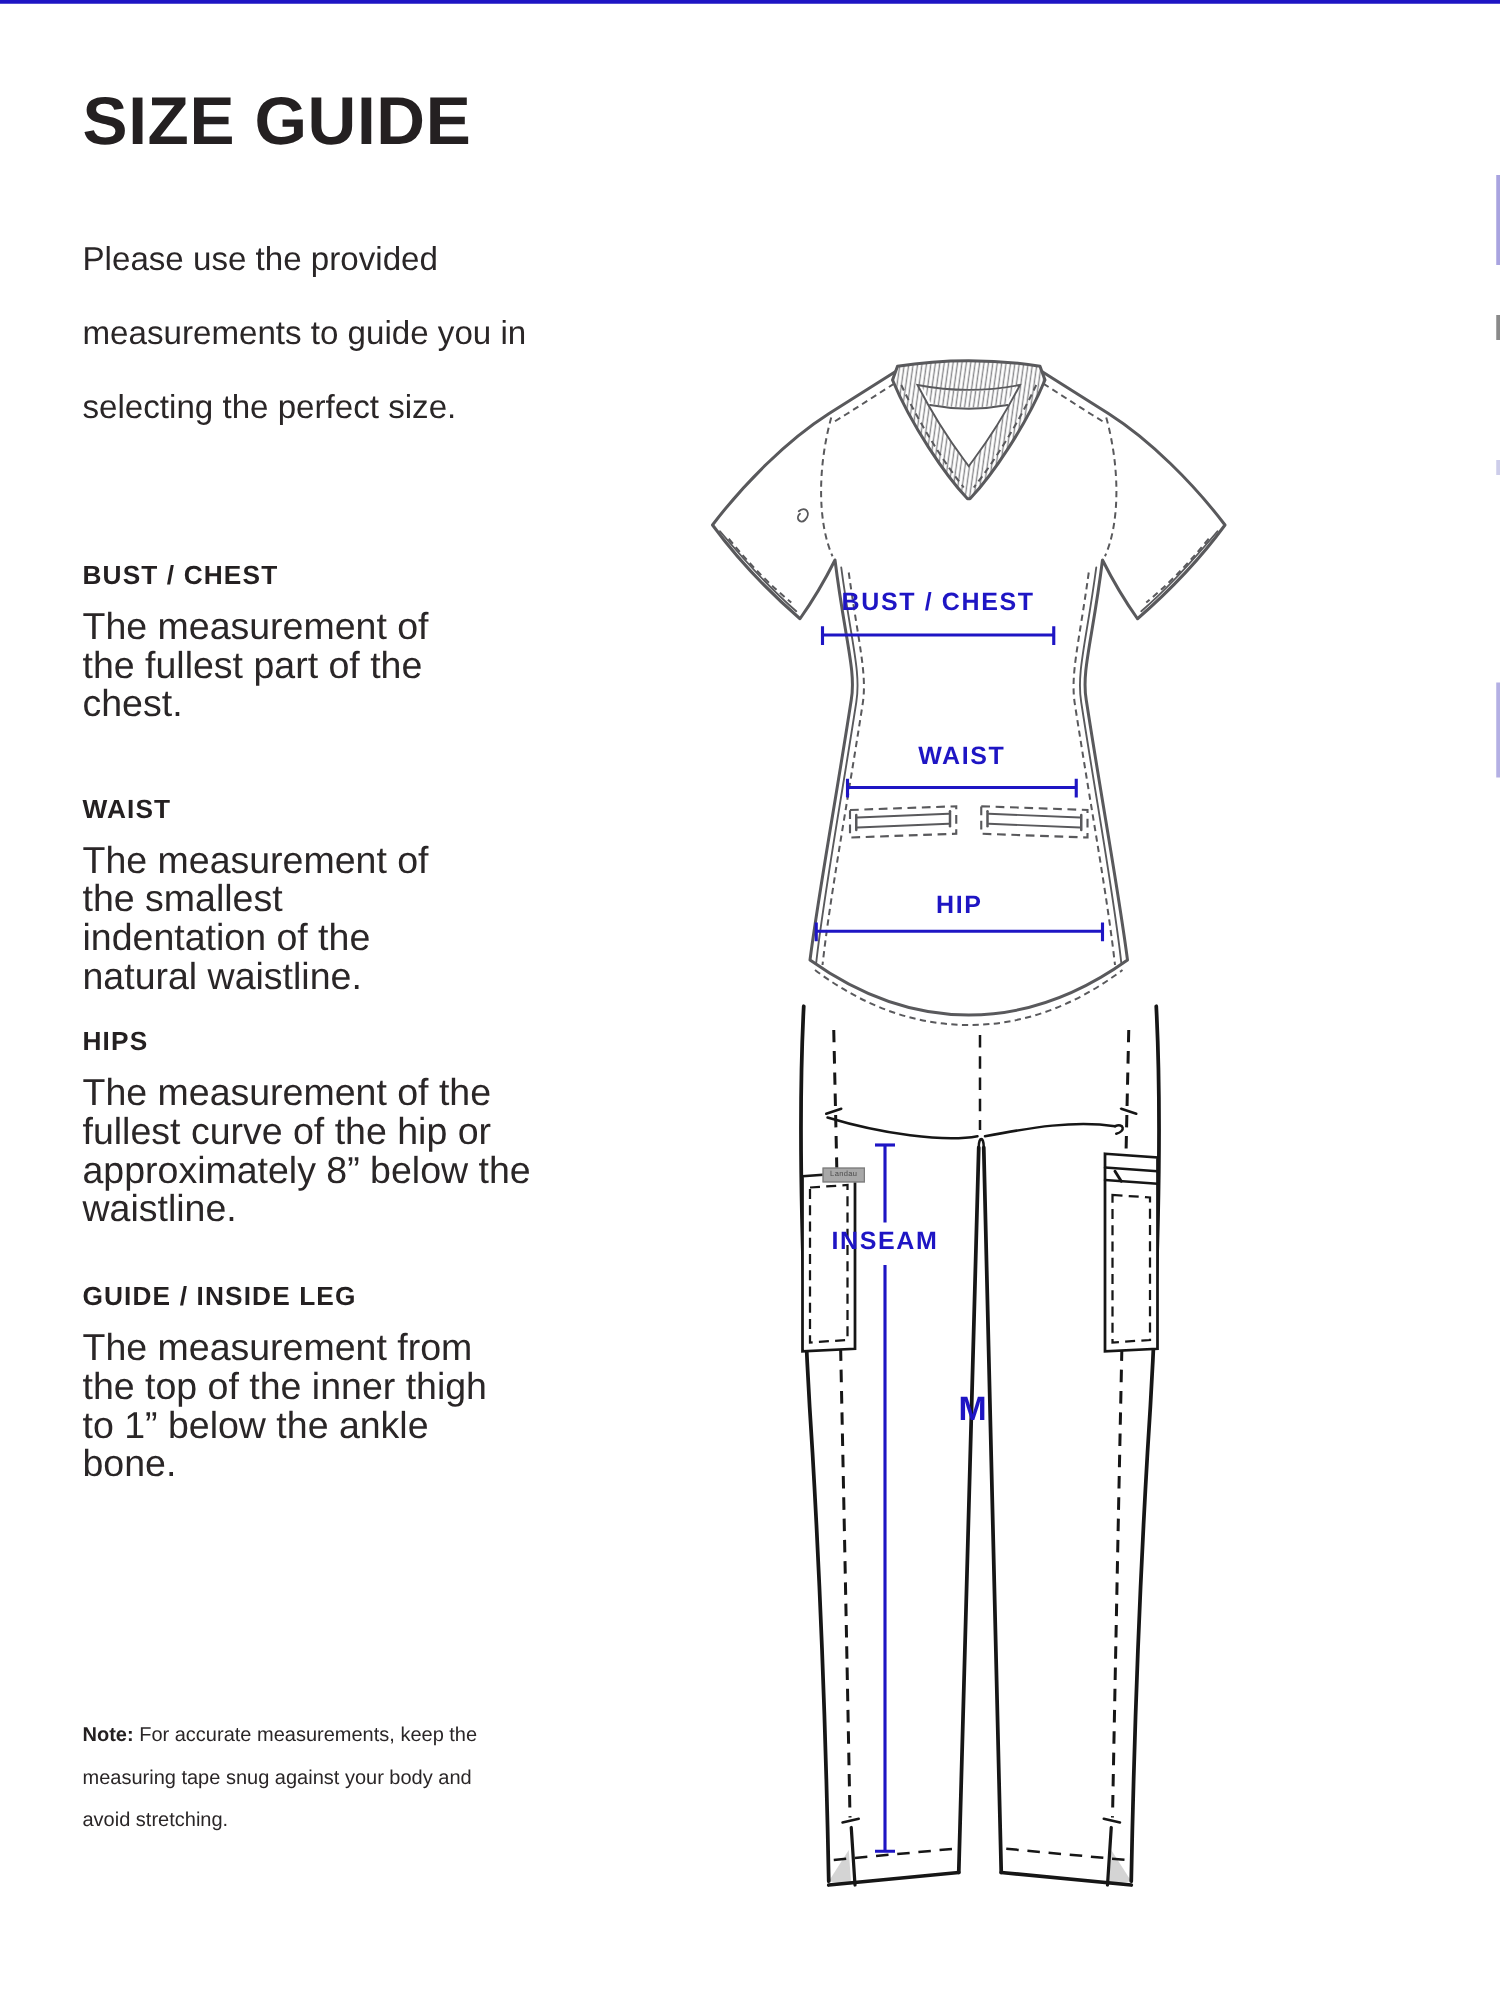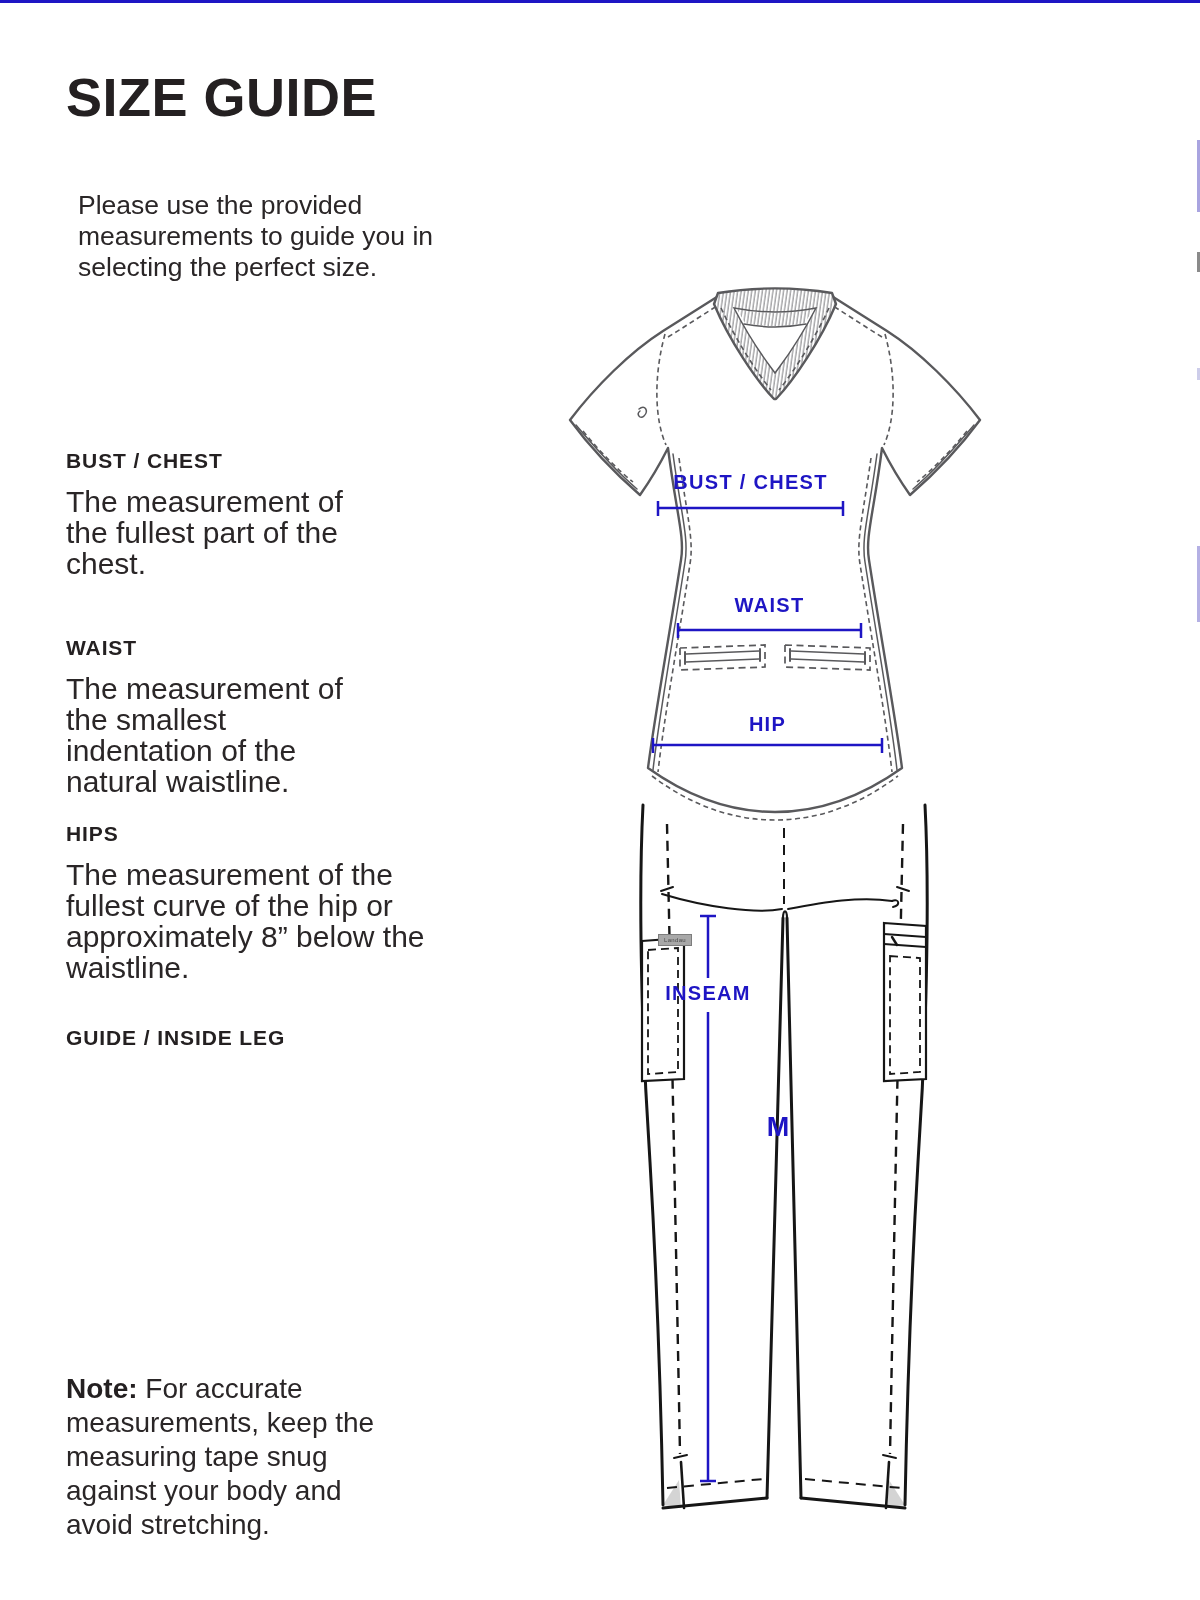--- a/index.html
+++ b/index.html
@@ -11,29 +11,29 @@
   }
   *{box-sizing:border-box;}
   html,body{margin:0;padding:0;}
   body{
     width:1200px;height:1600px;position:relative;background:#ffffff;
     font-family:"Liberation Sans", sans-serif;color:var(--ink);overflow:hidden;
   }
   .top-rule{position:absolute;left:0;top:0;width:1200px;height:3px;background:var(--blue);}
   .edge-artifact{position:absolute;width:3px;right:0;}
   .page-title{position:absolute;left:66px;top:66px;margin:0;font-size:54px;font-weight:700;letter-spacing:0.5px;color:var(--ink);}
-  .intro{position:absolute;left:66px;top:178px;width:462px;margin:12px;font-size:26.5px;line-height:31px;color:var(--body-ink);}
+  .intro{position:absolute;left:66px;top:178px;width:462px;margin:0;font-size:26.5px;line-height:59px;color:var(--body-ink);}
   .section{position:absolute;left:66px;}
   .section h2{margin:0 0 13px 0;font-size:21px;font-weight:700;letter-spacing:0.9px;color:var(--ink);}
   .section p{margin:0;font-size:30px;line-height:31px;color:var(--body-ink);}
   .sec-bust{top:449px;width:300px;}
   .sec-waist{top:636px;width:302px;}
   .sec-hips{top:822px;width:372px;}
   .sec-inseam{top:1026px;width:348px;}
-  .note{position:absolute;left:66px;top:1372px;width:346px;margin:0;font-size:28px;line-height:34px;color:var(--body-ink);}
+  .note{position:absolute;left:66px;top:1372px;width:346px;margin:0;font-size:16px;line-height:34px;color:var(--body-ink);}
   .note b{color:var(--ink);}
   .figure{position:absolute;left:540px;top:282px;width:460px;height:1260px;}
   .figure svg{position:absolute;left:0;top:0;}
   .m-label{position:absolute;color:var(--blue);font-weight:700;font-size:20px;letter-spacing:1.3px;text-align:center;white-space:nowrap;}
   .lbl-bust{left:108px;top:189px;width:205px;}
   .lbl-waist{left:128px;top:312px;width:203px;}
   .lbl-hip{left:103px;top:431px;width:249px;}
   .lbl-inseam{left:88px;top:700px;width:160px;}
   .lbl-size{left:218px;top:830px;width:40px;font-size:27px;letter-spacing:0;}
   .brand-tag{position:absolute;left:118px;top:652px;width:34px;height:12px;background:#a8a8a8;border:1px solid #7d7d7d;
@@ -72,20 +72,21 @@
     <p>The measurement of the smallest indentation of the natural waistline.</p>
   </section>
 
   <section class="section sec-hips">
     <h2>HIPS</h2>
     <p>The measurement of the fullest curve of the hip or approximately 8” below the waistline.</p>
   </section>
 
   <section class="section sec-inseam">
     <h2>GUIDE / INSIDE LEG</h2>
+    <p>The measurement from the top of the inner thigh to 1” below the ankle bone.</p>
   </section>
 
   <p class="note"><b>Note:</b> <span>For accurate measurements, keep the measuring tape snug against your body and avoid stretching.</span></p>
 
   <div class="figure">
     <svg width="460" height="1260" viewBox="0 0 460 1260">
       <defs>
         <pattern id="rib" width="3.5" height="3.5" patternUnits="userSpaceOnUse" patternTransform="rotate(8)">
           <rect width="3.5" height="3.5" fill="#ffffff"></rect>
           <line x1="1" y1="0" x2="1" y2="3.5" stroke="#8a8a8d" stroke-width="1.1"></line>

